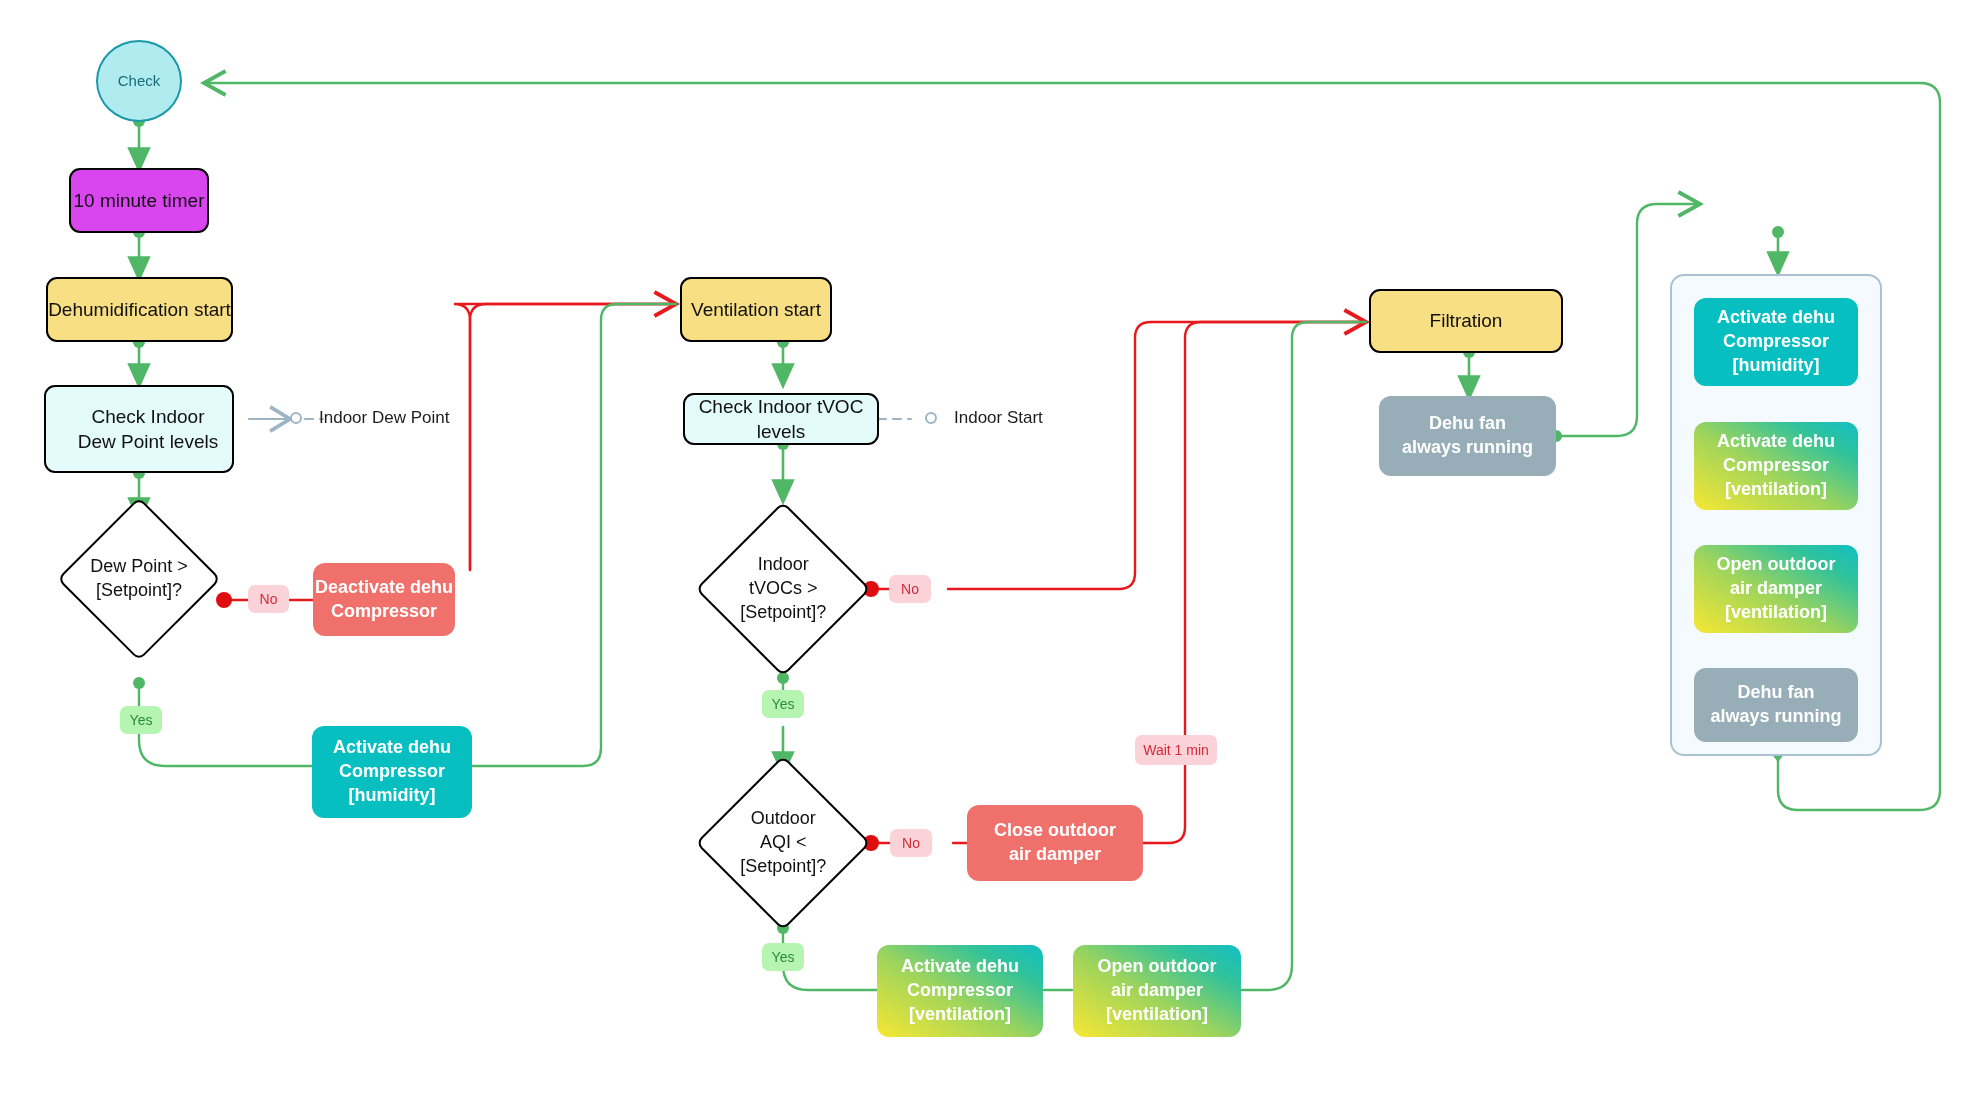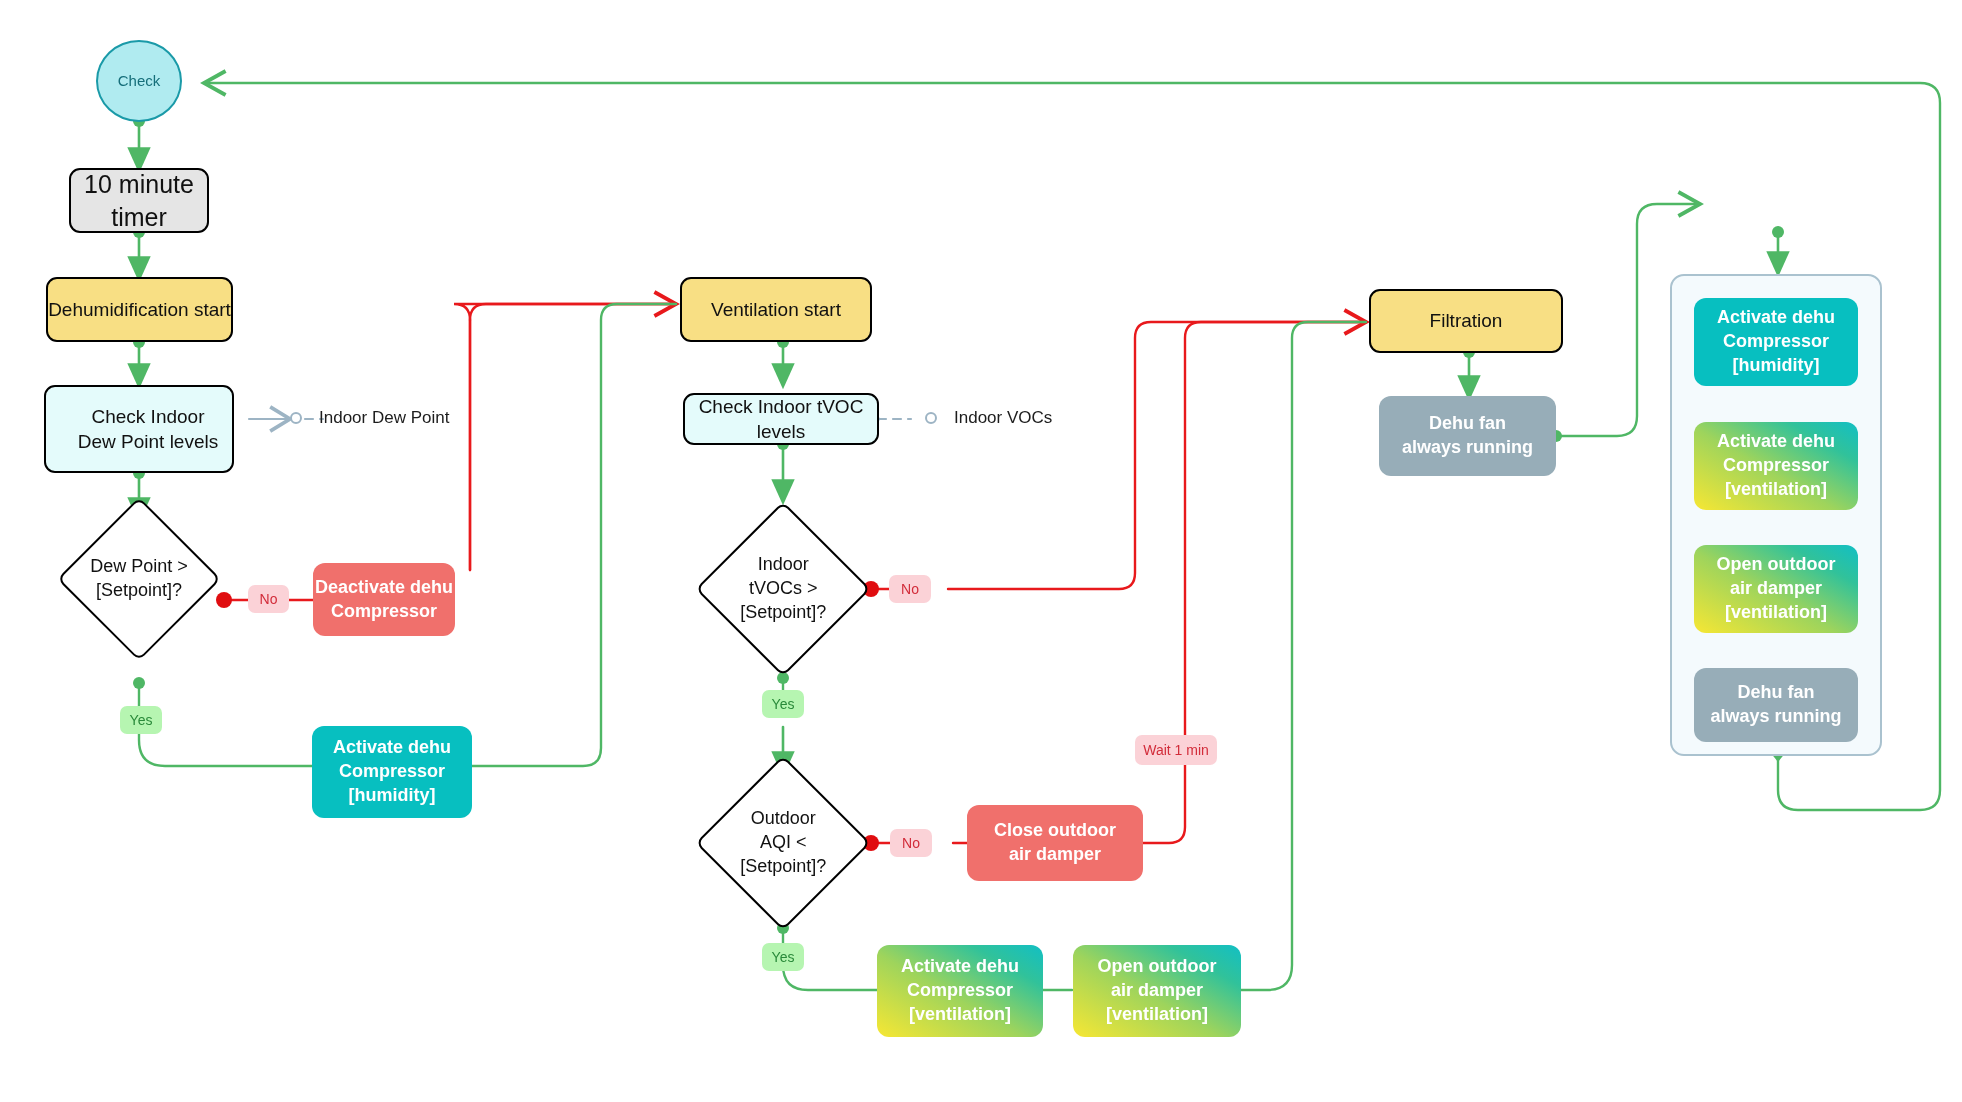--- a/index.html
+++ b/index.html
@@ -39,25 +39,25 @@
 
   
   .start-node {
     border-radius: 50%;
     background: #b0ebf0;
     border: 2.5px solid #1a9aa8;
     color: #156e7a;
     font-size: 15px;
   }
   .proc-cyan {
-    background: #e5e5e5;
+    background: #d946ef;
     border: 2.5px solid #000000;
     border-radius: 11px;
     color: #111111;
-    font-size: 25px;
+    font-size: 19px;
   }
   .proc-yellow {
     background: #f8df84;
     border: 2.5px solid #000000;
     border-radius: 11px;
     color: #111111;
     font-size: 19px;
   }
   .proc-palecyan {
     background: #e4fbfb;
@@ -276,21 +276,21 @@
     <span>Deactivate dehu</span>
     <span>Compressor</span>
   </div>
 
   <div class="node act-teal" style="left:312px; top:726px; width:160px; height:92px; flex-direction:column;">
     <span>Activate dehu</span>
     <span>Compressor</span>
     <span>[humidity]</span>
   </div>
 
-  <div class="node proc-yellow" style="left:680px; top:277px; width:192px; height:65px;">
+  <div class="node proc-yellow" style="left:680px; top:277px; width:152px; height:65px;">
     <span>Ventilation start</span>
   </div>
 
   <div class="node proc-palecyan" style="left:683px; top:393px; width:196px; height:52px;">
     <span>Check Indoor tVOC levels</span>
   </div>
 
   <div class="node decision" style="left:721px; top:527px; width:124px; height:124px;">
     <div class="dtext">
       <div>Indoor</div>
@@ -373,16 +373,16 @@
 
   <div class="lbl lbl-wait" style="left:1135px; top:735px; width:82px; height:30px;">Wait 1 min</div>
 
   <div class="sensor" style="left:290px; top:408px;">
     <span class="sensor-dot"></span>
     <span>Indoor Dew Point</span>
   </div>
 
   <div class="sensor" style="left:925px; top:408px;">
     <span class="sensor-dot"></span>
-    <span>Indoor VOCs</span>
+    <span>Indoor Start</span>
   </div>
 
 </div>
 
 </body></html>

